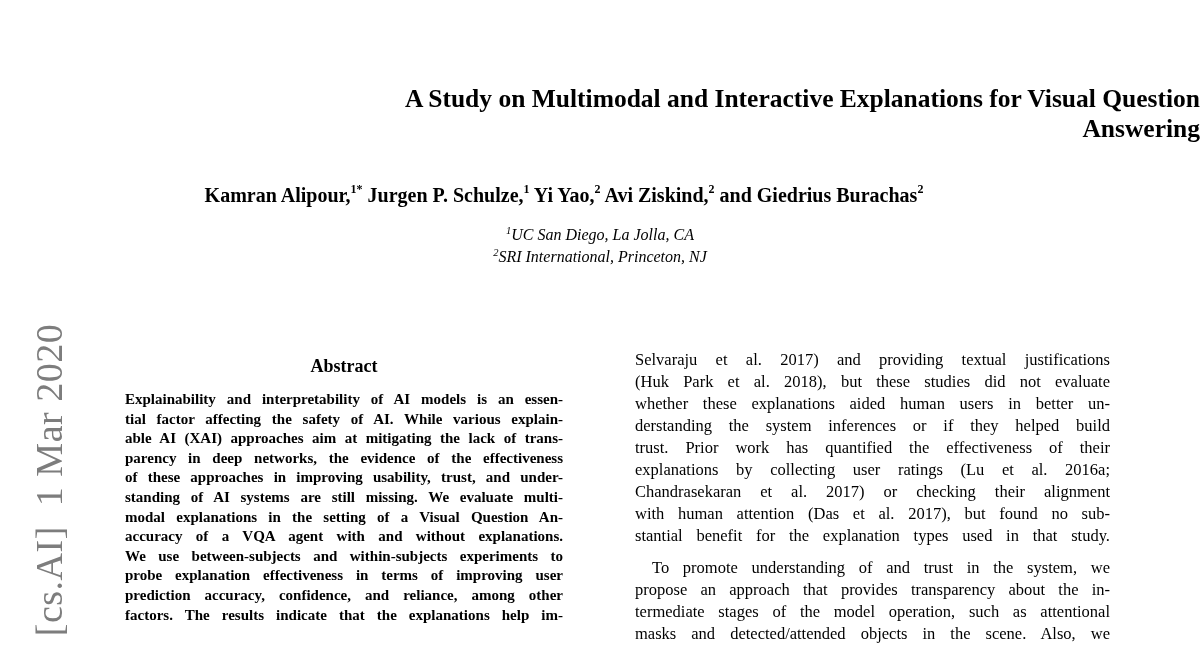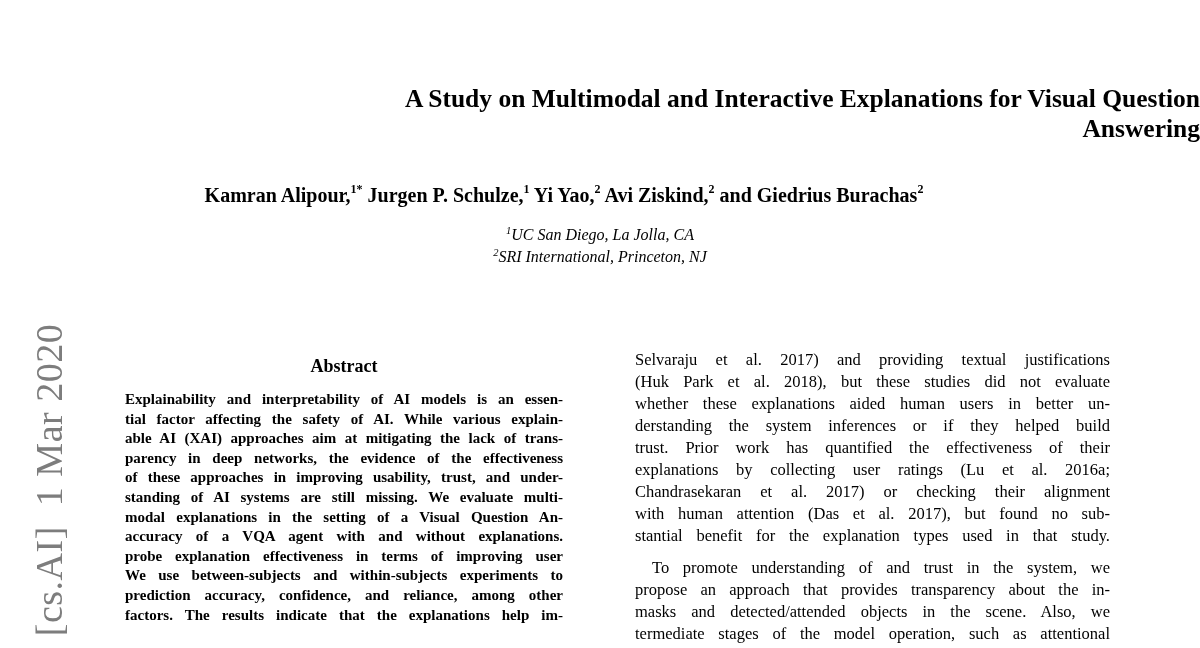--- a/index.html
+++ b/index.html
@@ -127,40 +127,40 @@
     <div class="abs-head">Abstract</div>
     <div class="abs-body">
       <div class="jline">Explainability and interpretability of AI models is an essen-</div>
       <div class="jline">tial factor affecting the safety of AI. While various explain-</div>
       <div class="jline">able AI (XAI) approaches aim at mitigating the lack of trans-</div>
       <div class="jline">parency in deep networks, the evidence of the effectiveness</div>
       <div class="jline">of these approaches in improving usability, trust, and under-</div>
       <div class="jline">standing of AI systems are still missing. We evaluate multi-</div>
       <div class="jline">modal explanations in the setting of a Visual Question An-</div>
       <div class="jline">accuracy of a VQA agent with and without explanations.</div>
+      <div class="jline">We use between-subjects and within-subjects experiments to</div>
       <div class="jline">probe explanation effectiveness in terms of improving user</div>
-      <div class="jline">We use between-subjects and within-subjects experiments to</div>
       <div class="jline">prediction accuracy, confidence, and reliance, among other</div>
       <div class="jline">factors. The results indicate that the explanations help im-</div>
     </div>
   </div>
 
   <div class="col-right">
     <div class="para">
       <div class="jline">Selvaraju et al. 2017) and providing textual justifications</div>
       <div class="jline">(Huk Park et al. 2018), but these studies did not evaluate</div>
       <div class="jline">whether these explanations aided human users in better un-</div>
       <div class="jline">derstanding the system inferences or if they helped build</div>
       <div class="jline">trust. Prior work has quantified the effectiveness of their</div>
       <div class="jline">explanations by collecting user ratings (Lu et al. 2016a;</div>
       <div class="jline">Chandrasekaran et al. 2017) or checking their alignment</div>
       <div class="jline">with human attention (Das et al. 2017), but found no sub-</div>
       <div class="jline">stantial benefit for the explanation types used in that study.</div>
     </div>
     <div class="para para2">
       <div class="jline indent">To promote understanding of and trust in the system, we</div>
       <div class="jline">propose an approach that provides transparency about the in-</div>
+      <div class="jline">termediate stages of the model operation, such as attentional</div>
       <div class="jline">masks and detected/attended objects in the scene. Also, we</div>
-      <div class="jline">termediate stages of the model operation, such as attentional</div>
     </div>
   </div>
 
 </div>
 
 </body></html>

